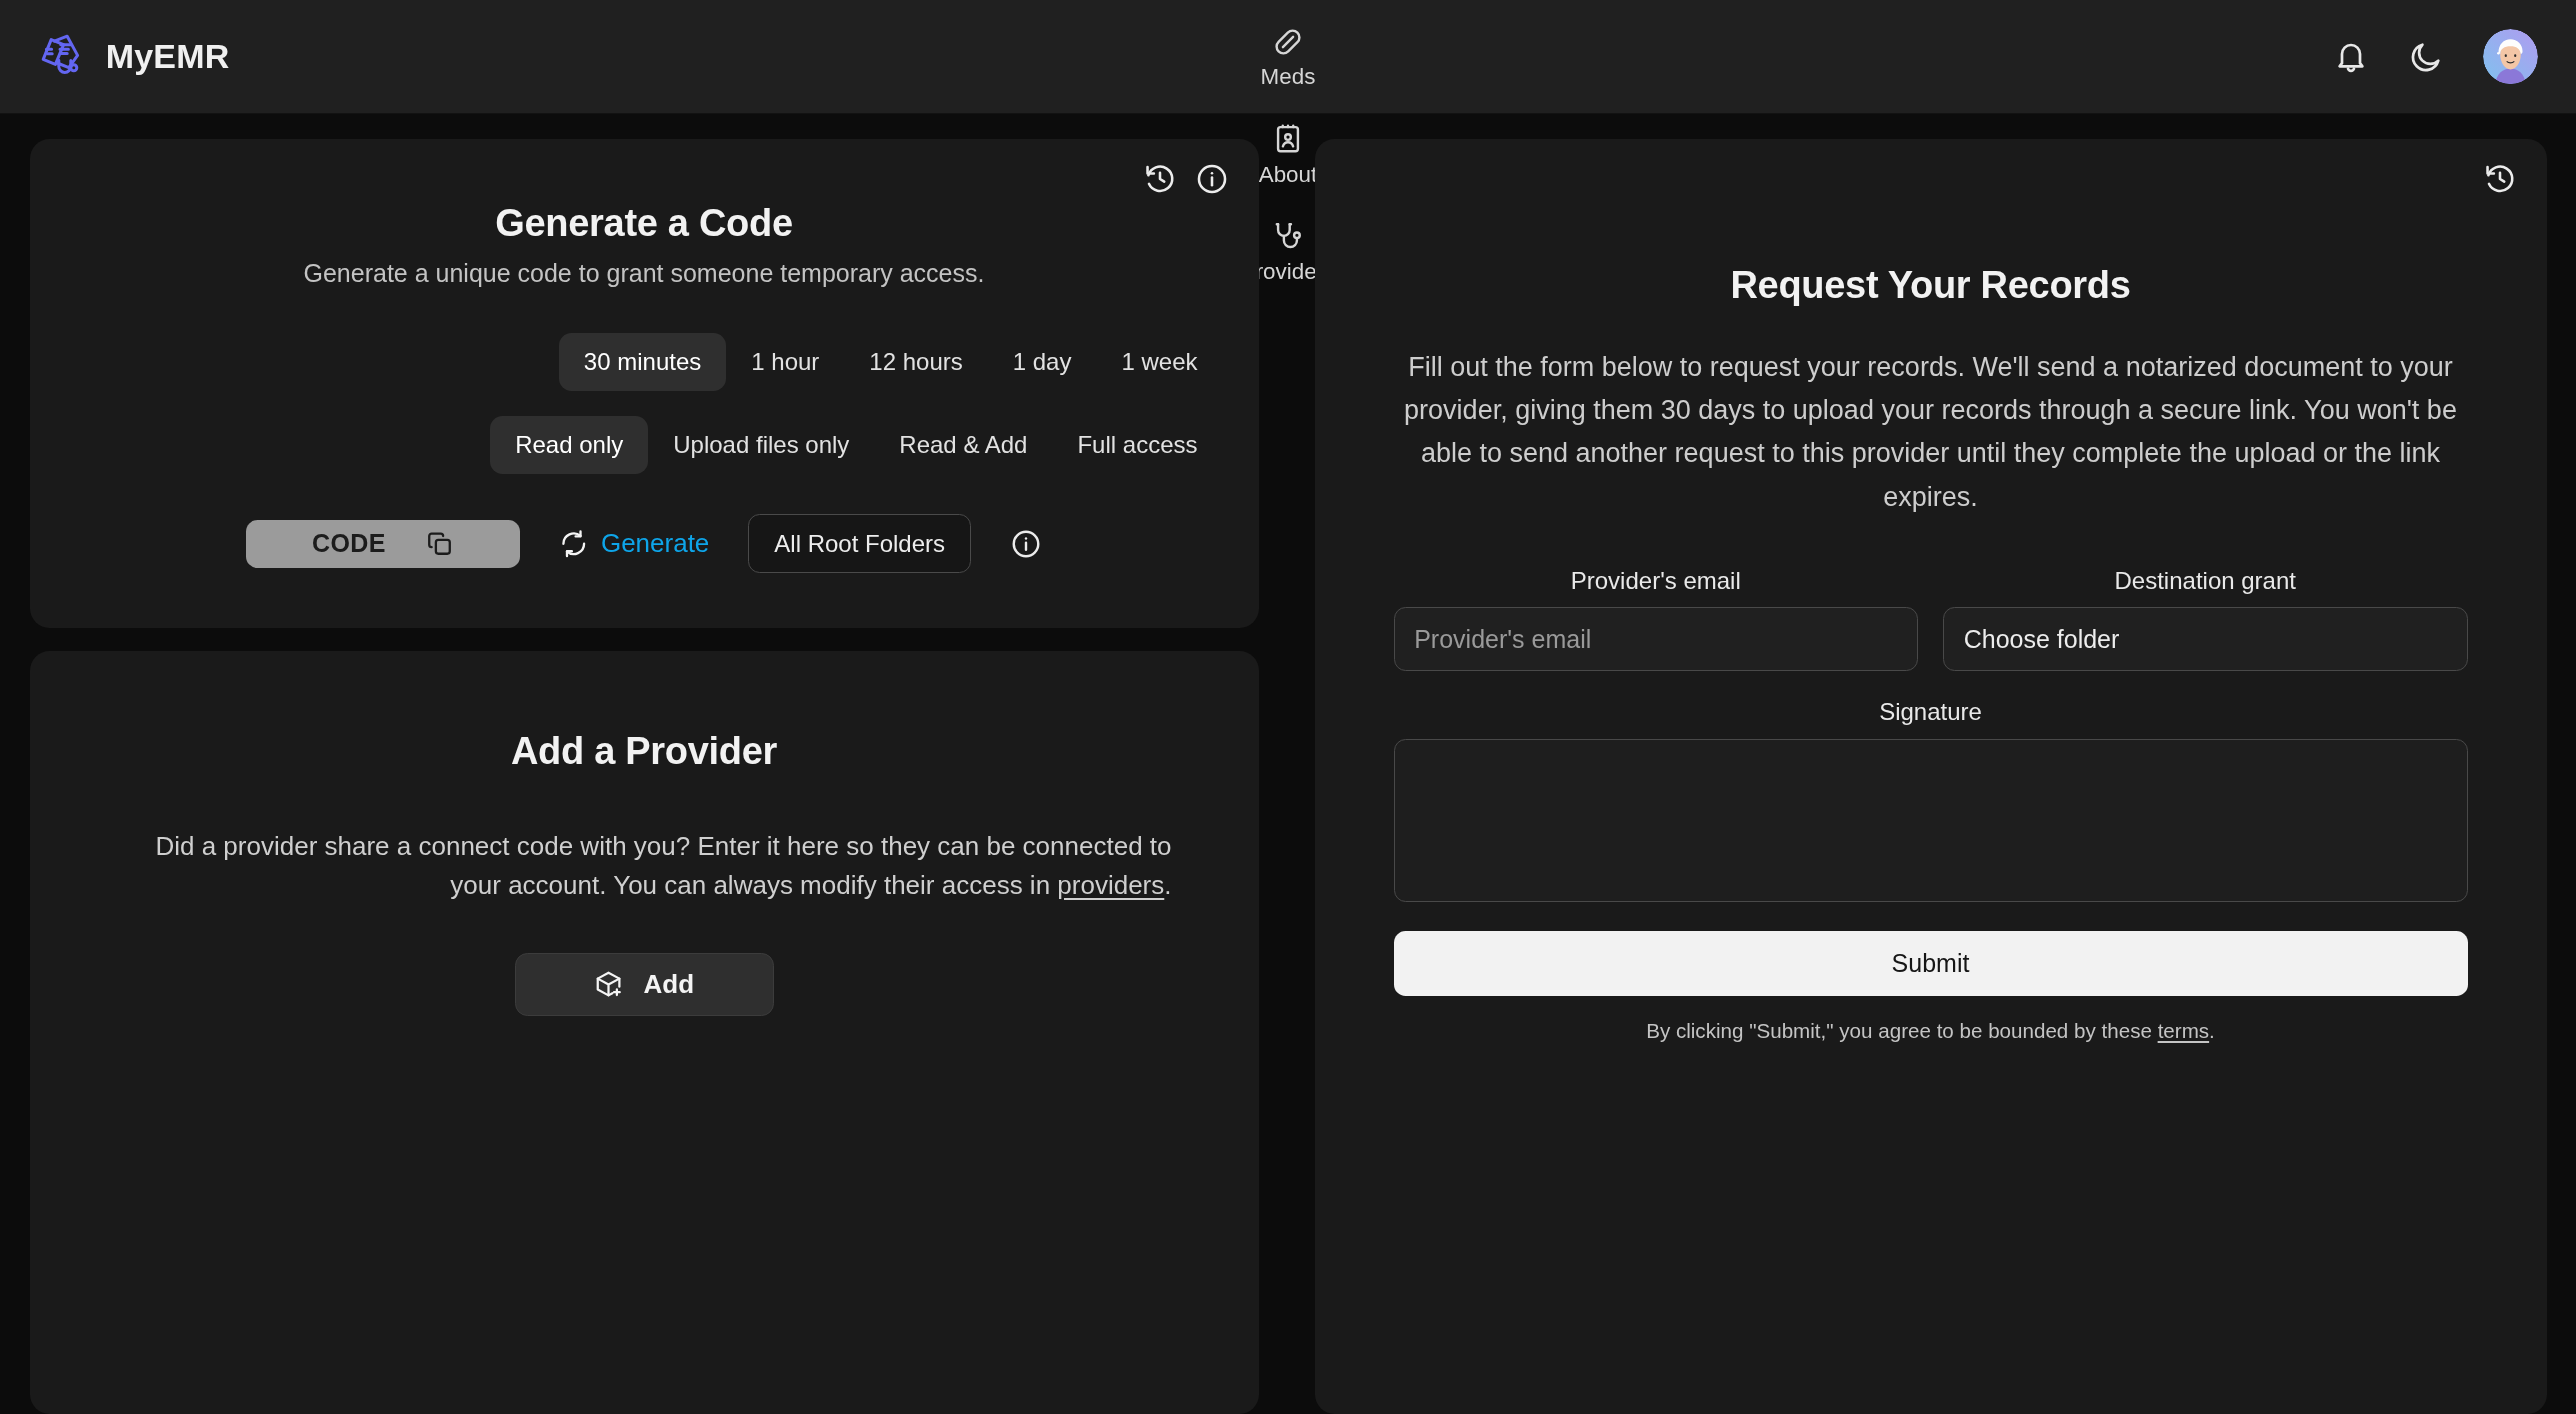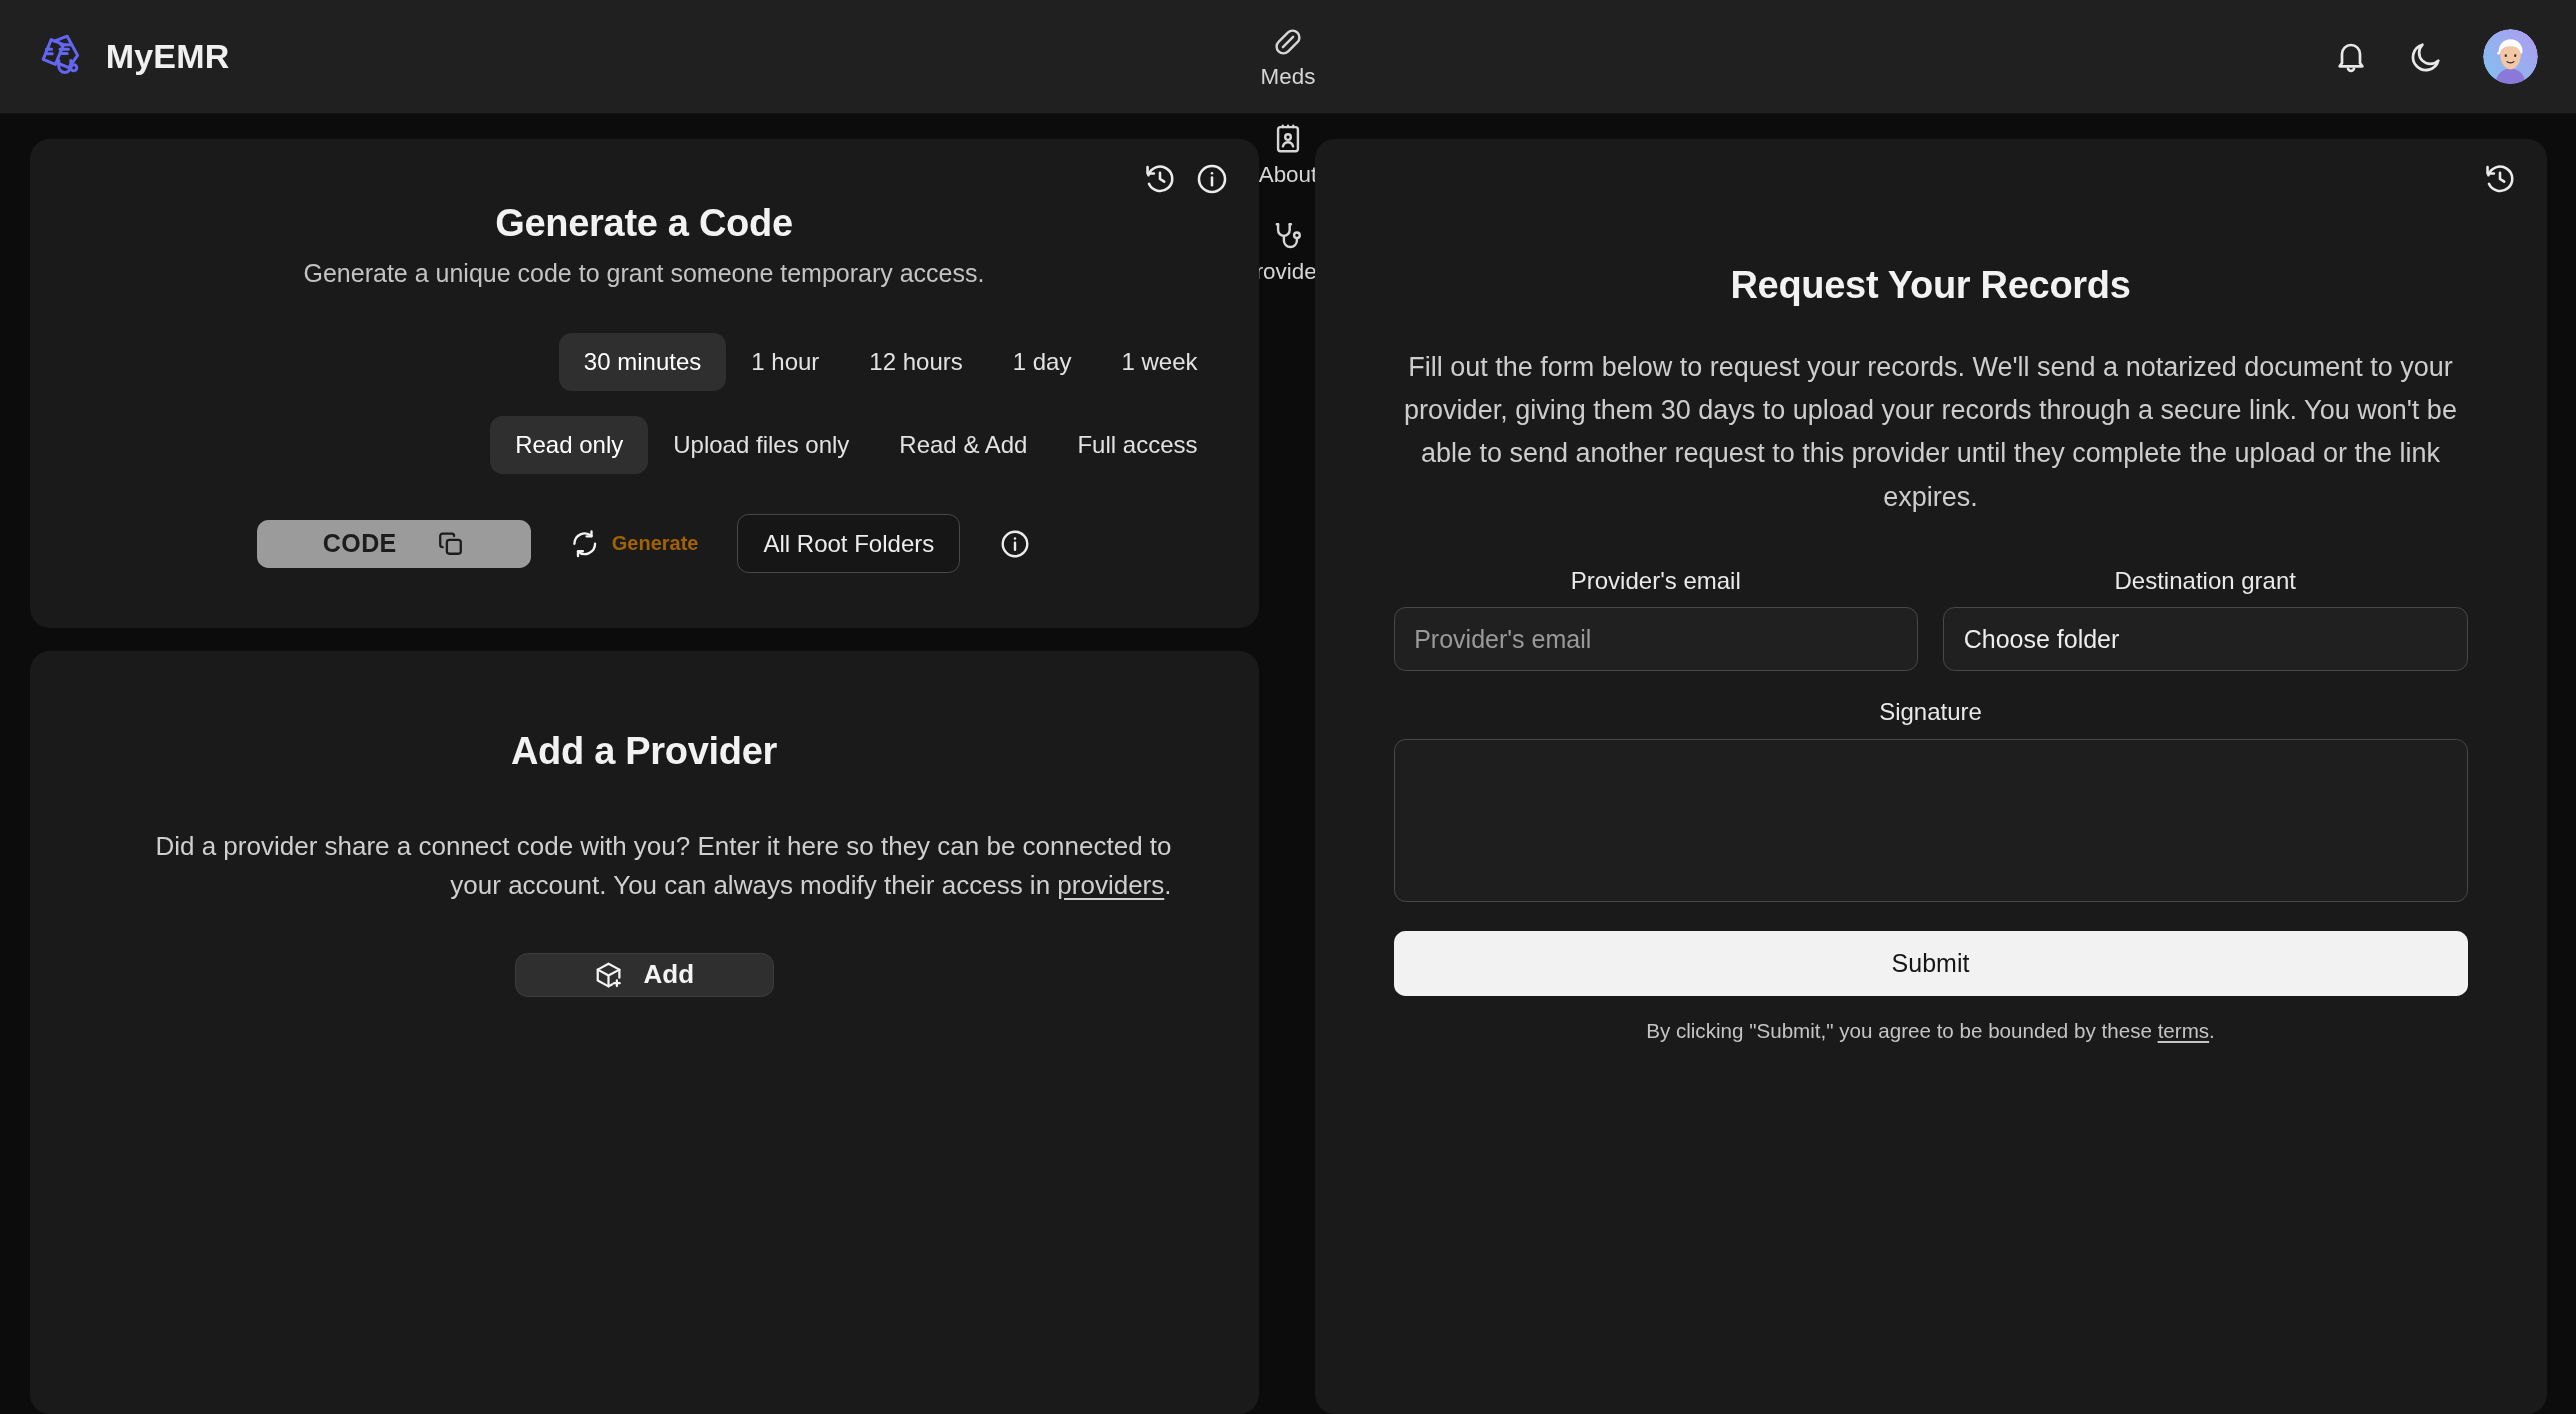--- a/index.html
+++ b/index.html
@@ -175,21 +175,21 @@
   }
   .code-pill svg { width: 29px; height: 29px; display: block; }
 
   .gen-btn {
     display: flex;
     align-items: center;
     gap: 12.5px;
     cursor: pointer;
   }
   .gen-btn svg { width: 29.5px; height: 29.5px; display: block; }
-  .gen-btn .txt { font-size: 20px; font-weight: bold; color: #a16207; }
+  .gen-btn .txt { font-size: 26px; font-weight: normal; color: #0ea5e9; }
 
   .folder-btn {
     padding: 14.3px 25px;
     border: 1.8px solid #4a4a4a;
     border-radius: 11.6px;
     font-size: 24px;
     color: #ededed;
     cursor: pointer;
     background: #161616;
   }
@@ -219,21 +219,21 @@
     max-width: 1055px;
   }
   .prov-text a {
     color: #cfcfcf;
     text-decoration: underline;
     text-underline-offset: 3.6px;
   }
   .add-btn {
     margin-top: 47px;
     width: 259px;
-    height: 44px;
+    height: 63px;
     background: #2f2f2f;
     border: 0.9px solid #3c3c3c;
     border-radius: 12.5px;
     display: flex;
     align-items: center;
     justify-content: center;
     gap: 19.7px;
     cursor: pointer;
   }
   .add-btn svg { width: 30px; height: 30px; display: block; }

